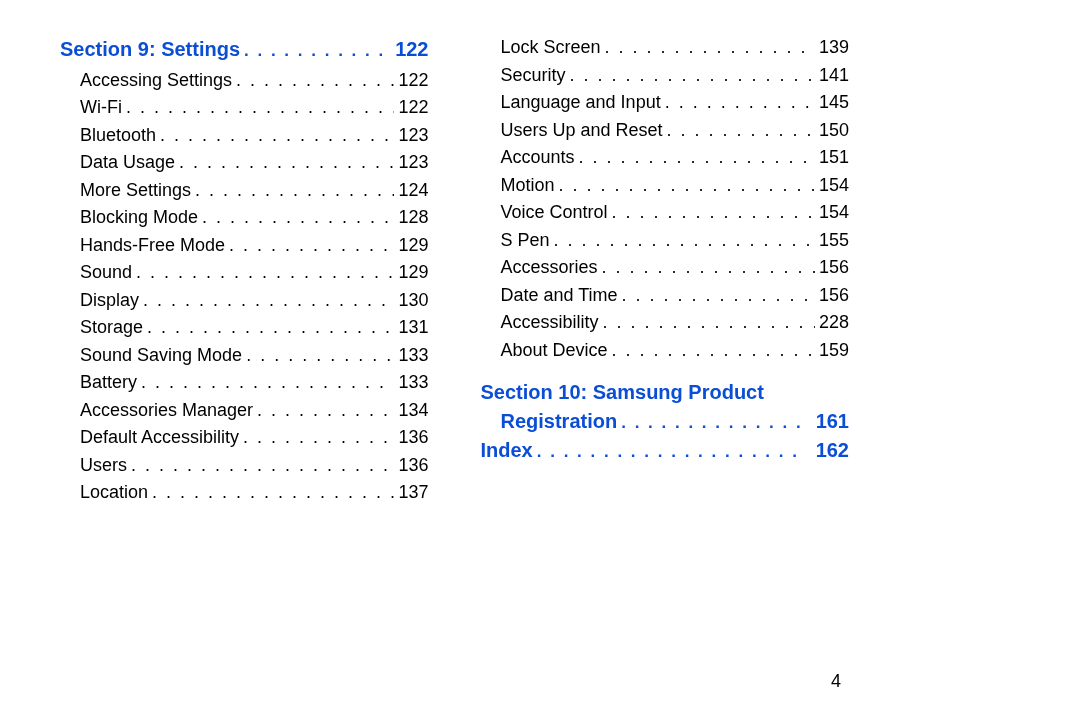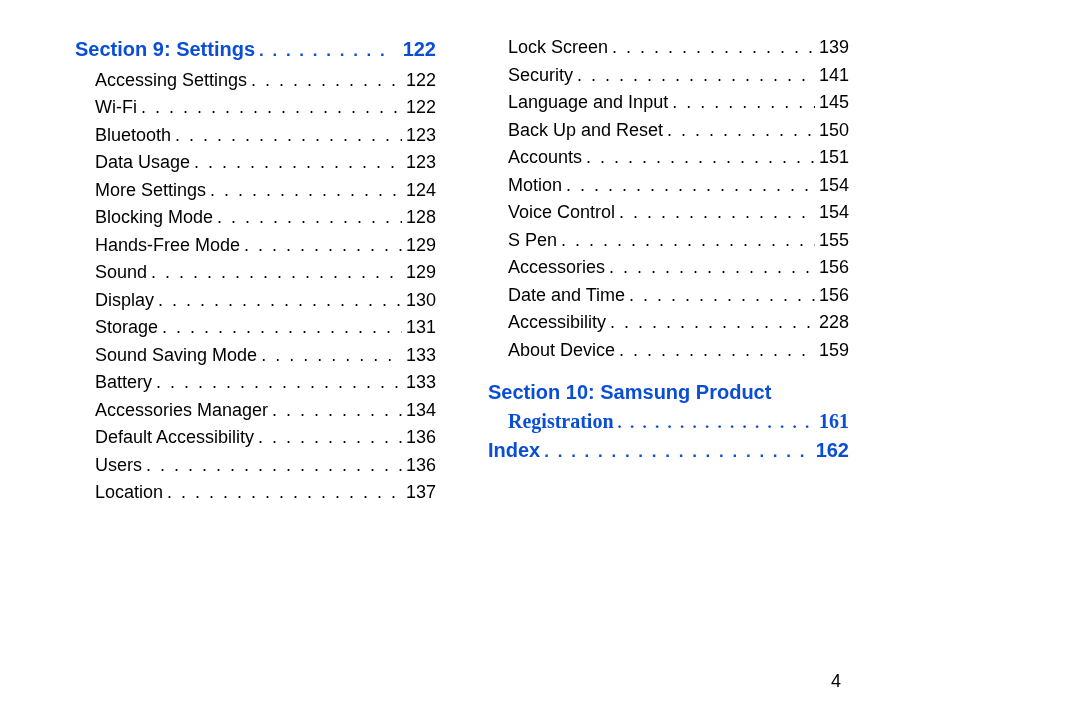--- a/index.html
+++ b/index.html
@@ -1,16 +1,16 @@
 <!DOCTYPE html>
 <html><head>
 <meta charset="utf-8">
 <style>
   html,body{margin:0;padding:0;width:1080px;height:720px;background:#fff;font-family:Arial,Helvetica,sans-serif;color:#000}
-  .page{box-sizing:border-box;width:909px;height:720px;padding:38px 60px 24px 75px;position:relative}
+  .page{box-sizing:border-box;width:909px;height:720px;padding:38px 60px 24px 60px;position:relative}
   .cols{display:flex;gap:52px}
   .col{flex:1;min-width:0}
   .sh-line{display:flex;align-items:baseline;white-space:nowrap;margin-top:6px}
   .sh-label{color:#0a4ed6;font-weight:700;font-size:20px}
   .sh-page{color:#0a4ed6;font-weight:700;font-size:20px;margin-left:6px}
   .sh-leader{flex:1;overflow:hidden;margin:0 4px;color:#0a4ed6;font-weight:700;font-size:17px;letter-spacing:2px;white-space:nowrap}
   .entry{display:flex;align-items:baseline;white-space:nowrap;font-size:18px;line-height:1.0;margin-top:9.5px;padding-left:20px}
   .entry .label{white-space:nowrap}
   .entry .leader{flex:1;overflow:hidden;margin:0 4px;letter-spacing:2px;white-space:nowrap;color:#000}
   .entry .pg{white-space:nowrap}
@@ -117,21 +117,21 @@
           <span class="label">Security</span>
           <span class="leader">. . . . . . . . . . . . . . . . . . . . . . . . . . . . . . . . . . . . . . . . . . . . . . . . . . . . . . . . . . . . . . . . . . . . . . . . . . . . . . . . . . . . . . . . . . . . . . . . . . . . . . . . . . . . . . . . . . . . . . . . . . . . . . . . . . . . . . . . . . . . . . . . . . . . . . . . . . . . . . . . . . . . . . . . . . . . . . . . . . . . . . . . . . . . . . . . . . . . . . . . </span>
           <span class="pg">141</span>
         </div>
         <div class="entry">
           <span class="label">Language and Input</span>
           <span class="leader">. . . . . . . . . . . . . . . . . . . . . . . . . . . . . . . . . . . . . . . . . . . . . . . . . . . . . . . . . . . . . . . . . . . . . . . . . . . . . . . . . . . . . . . . . . . . . . . . . . . . . . . . . . . . . . . . . . . . . . . . . . . . . . . . . . . . . . . . . . . . . . . . . . . . . . . . . . . . . . . . . . . . . . . . . . . . . . . . . . . . . . . . . . . . . . . . . . . . . . . . </span>
           <span class="pg">145</span>
         </div>
         <div class="entry">
-          <span class="label">Back Up and Reset</span>
+          <span class="label">Users Up and Reset</span>
           <span class="leader">. . . . . . . . . . . . . . . . . . . . . . . . . . . . . . . . . . . . . . . . . . . . . . . . . . . . . . . . . . . . . . . . . . . . . . . . . . . . . . . . . . . . . . . . . . . . . . . . . . . . . . . . . . . . . . . . . . . . . . . . . . . . . . . . . . . . . . . . . . . . . . . . . . . . . . . . . . . . . . . . . . . . . . . . . . . . . . . . . . . . . . . . . . . . . . . . . . . . . . . . </span>
           <span class="pg">150</span>
         </div>
         <div class="entry">
           <span class="label">Accounts</span>
           <span class="leader">. . . . . . . . . . . . . . . . . . . . . . . . . . . . . . . . . . . . . . . . . . . . . . . . . . . . . . . . . . . . . . . . . . . . . . . . . . . . . . . . . . . . . . . . . . . . . . . . . . . . . . . . . . . . . . . . . . . . . . . . . . . . . . . . . . . . . . . . . . . . . . . . . . . . . . . . . . . . . . . . . . . . . . . . . . . . . . . . . . . . . . . . . . . . . . . . . . . . . . . . </span>
           <span class="pg">151</span>
         </div>
         <div class="entry">
           <span class="label">Motion</span>
@@ -163,21 +163,21 @@
           <span class="leader">. . . . . . . . . . . . . . . . . . . . . . . . . . . . . . . . . . . . . . . . . . . . . . . . . . . . . . . . . . . . . . . . . . . . . . . . . . . . . . . . . . . . . . . . . . . . . . . . . . . . . . . . . . . . . . . . . . . . . . . . . . . . . . . . . . . . . . . . . . . . . . . . . . . . . . . . . . . . . . . . . . . . . . . . . . . . . . . . . . . . . . . . . . . . . . . . . . . . . . . . </span>
           <span class="pg">228</span>
         </div>
         <div class="entry">
           <span class="label">About Device</span>
           <span class="leader">. . . . . . . . . . . . . . . . . . . . . . . . . . . . . . . . . . . . . . . . . . . . . . . . . . . . . . . . . . . . . . . . . . . . . . . . . . . . . . . . . . . . . . . . . . . . . . . . . . . . . . . . . . . . . . . . . . . . . . . . . . . . . . . . . . . . . . . . . . . . . . . . . . . . . . . . . . . . . . . . . . . . . . . . . . . . . . . . . . . . . . . . . . . . . . . . . . . . . . . . </span>
           <span class="pg">159</span>
         </div>
         <div style="margin-top: 22px;">
           <div class="sh-label">Section 10:  Samsung Product</div>
-          <div class="sh-line" style="padding-left: 20px; font-family: Liberation Serif, serif;">
+          <div class="sh-line" style="padding-left: 20px;">
             <span class="sh-label">Registration</span>
             <span class="sh-leader">. . . . . . . . . . . . . . . . . . . . . . . . . . . . . . . . . . . . . . . . . . . . . . . . . . . . . . . . . . . . . . . . . . . . . . . . . . . . . . . . . . . . . . . . . . . . . . . . . . . . . . . . . . . . . . . . . . . . . . . . . . . . . . . . . . . . . . . . . . . . . . . . . . . . . . . . . . . . . . . . . . . . . . . . . . . . . . . . . . . . . . . . . . . . . . . . . . . . . . . . </span>
             <span class="sh-page">161</span>
           </div>
         </div>
         <div class="sh-line">
           <span class="sh-label">Index</span>
           <span class="sh-leader">. . . . . . . . . . . . . . . . . . . . . . . . . . . . . . . . . . . . . . . . . . . . . . . . . . . . . . . . . . . . . . . . . . . . . . . . . . . . . . . . . . . . . . . . . . . . . . . . . . . . . . . . . . . . . . . . . . . . . . . . . . . . . . . . . . . . . . . . . . . . . . . . . . . . . . . . . . . . . . . . . . . . . . . . . . . . . . . . . . . . . . . . . . . . . . . . . . . . . . . . </span>
           <span class="sh-page">162</span>
         </div>

